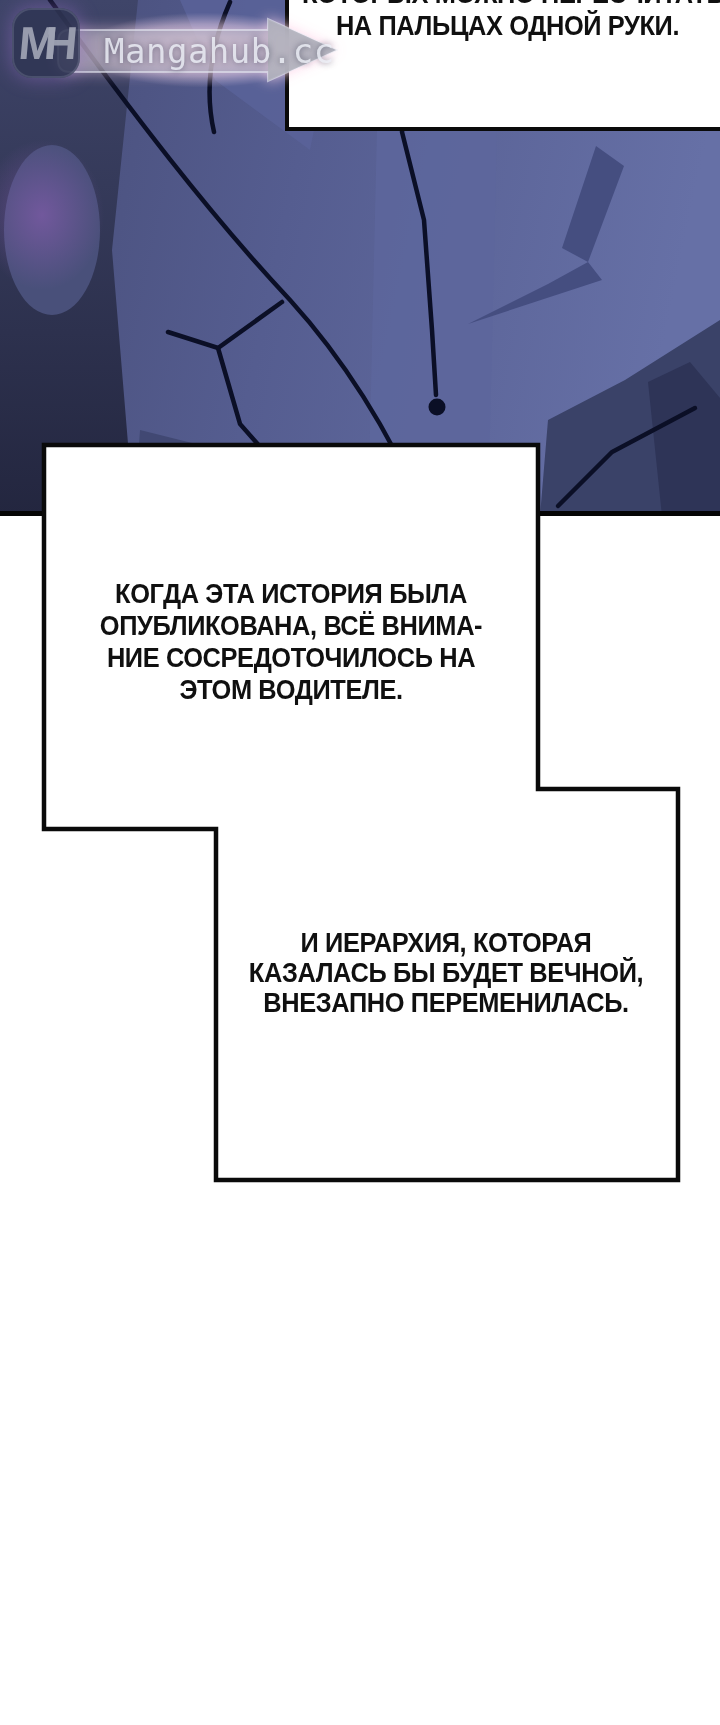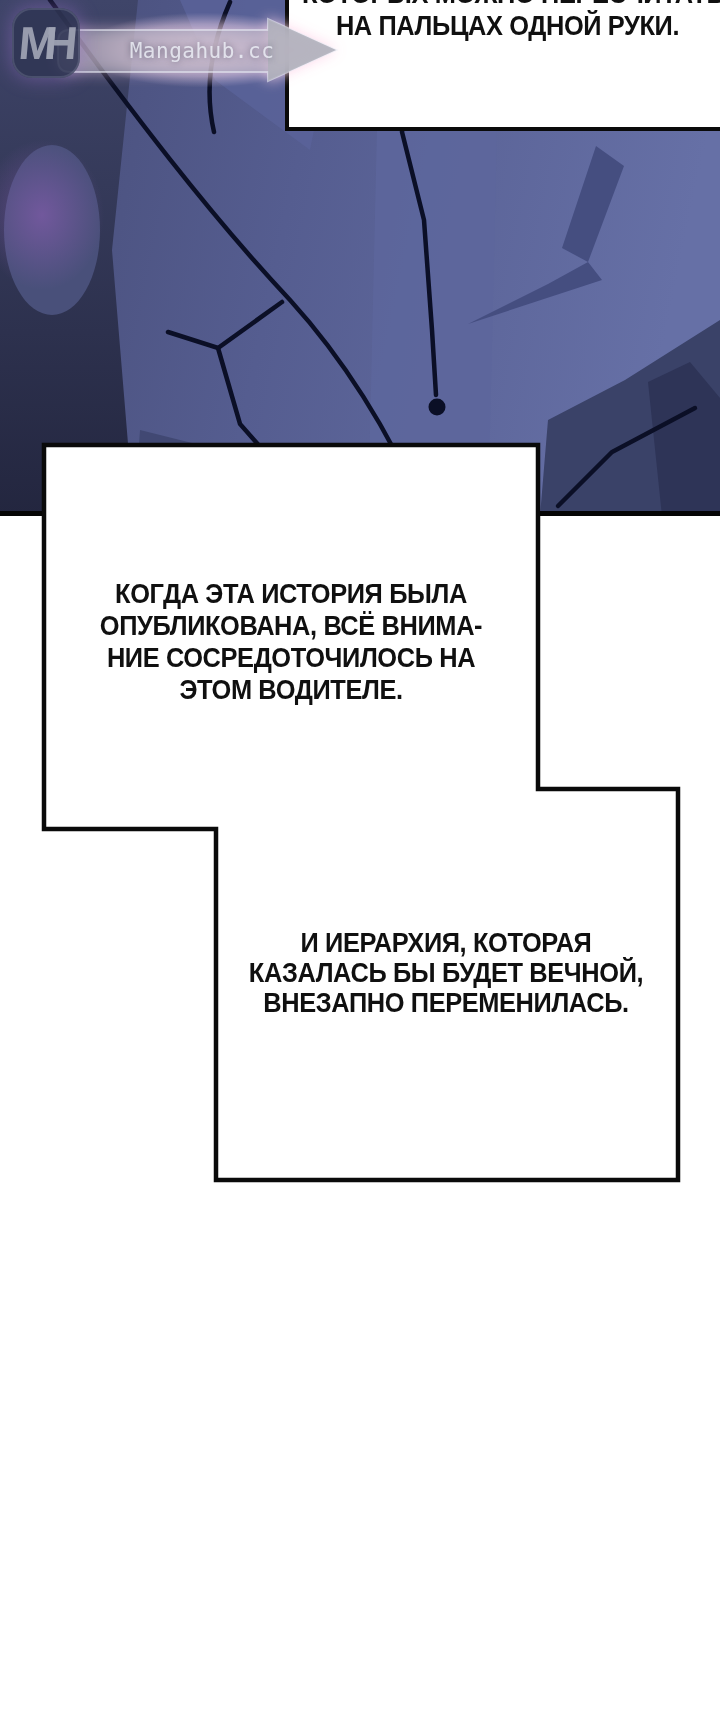--- a/index.html
+++ b/index.html
@@ -27,22 +27,22 @@
   .bubble-mid-text{left:44px;top:578px;width:494px;}
   .bubble-bot-text{left:217px;top:928px;width:458px;line-height:30px;}
   
   .watermark{position:absolute;left:0;top:0;width:380px;height:110px;z-index:4;}
   .wm-glow{
     position:absolute;left:48px;top:2px;width:310px;height:96px;
     background:radial-gradient(closest-side,rgba(255,226,242,0.80),rgba(255,226,242,0.35) 55%,rgba(255,226,242,0) 78%);
   }
   .wm-banner{position:absolute;left:0;top:0;filter:drop-shadow(0 0 7px rgba(255,214,235,0.95));}
   .wm-site{
-    position:absolute;left:104px;top:33px;width:196px;text-align:center;
-    font-family:"DejaVu Sans Mono",monospace;font-size:21px;line-height:36px;
+    position:absolute;left:104px;top:33px;width:196px;text-align:right;
+    font-family:"DejaVu Sans Mono",monospace;font-size:34px;line-height:36px;
     color:rgba(238,240,248,0.82);letter-spacing:0.5px;text-shadow:0 0 6px rgba(20,24,48,0.5);
   }
   .wm-logo{
     position:absolute;left:12px;top:8px;width:68px;height:70px;border-radius:20px;
     background:rgba(48,54,84,0.88);box-shadow:0 0 20px rgba(168,118,214,0.45),inset 0 0 0 2px rgba(150,155,180,0.25);
   }
   .wm-logo-text{
     position:absolute;left:7px;top:0;width:60px;height:70px;line-height:70px;
     font-weight:700;font-size:46px;letter-spacing:-13px;color:rgba(160,164,180,0.92);
     transform:skewX(-5deg);

